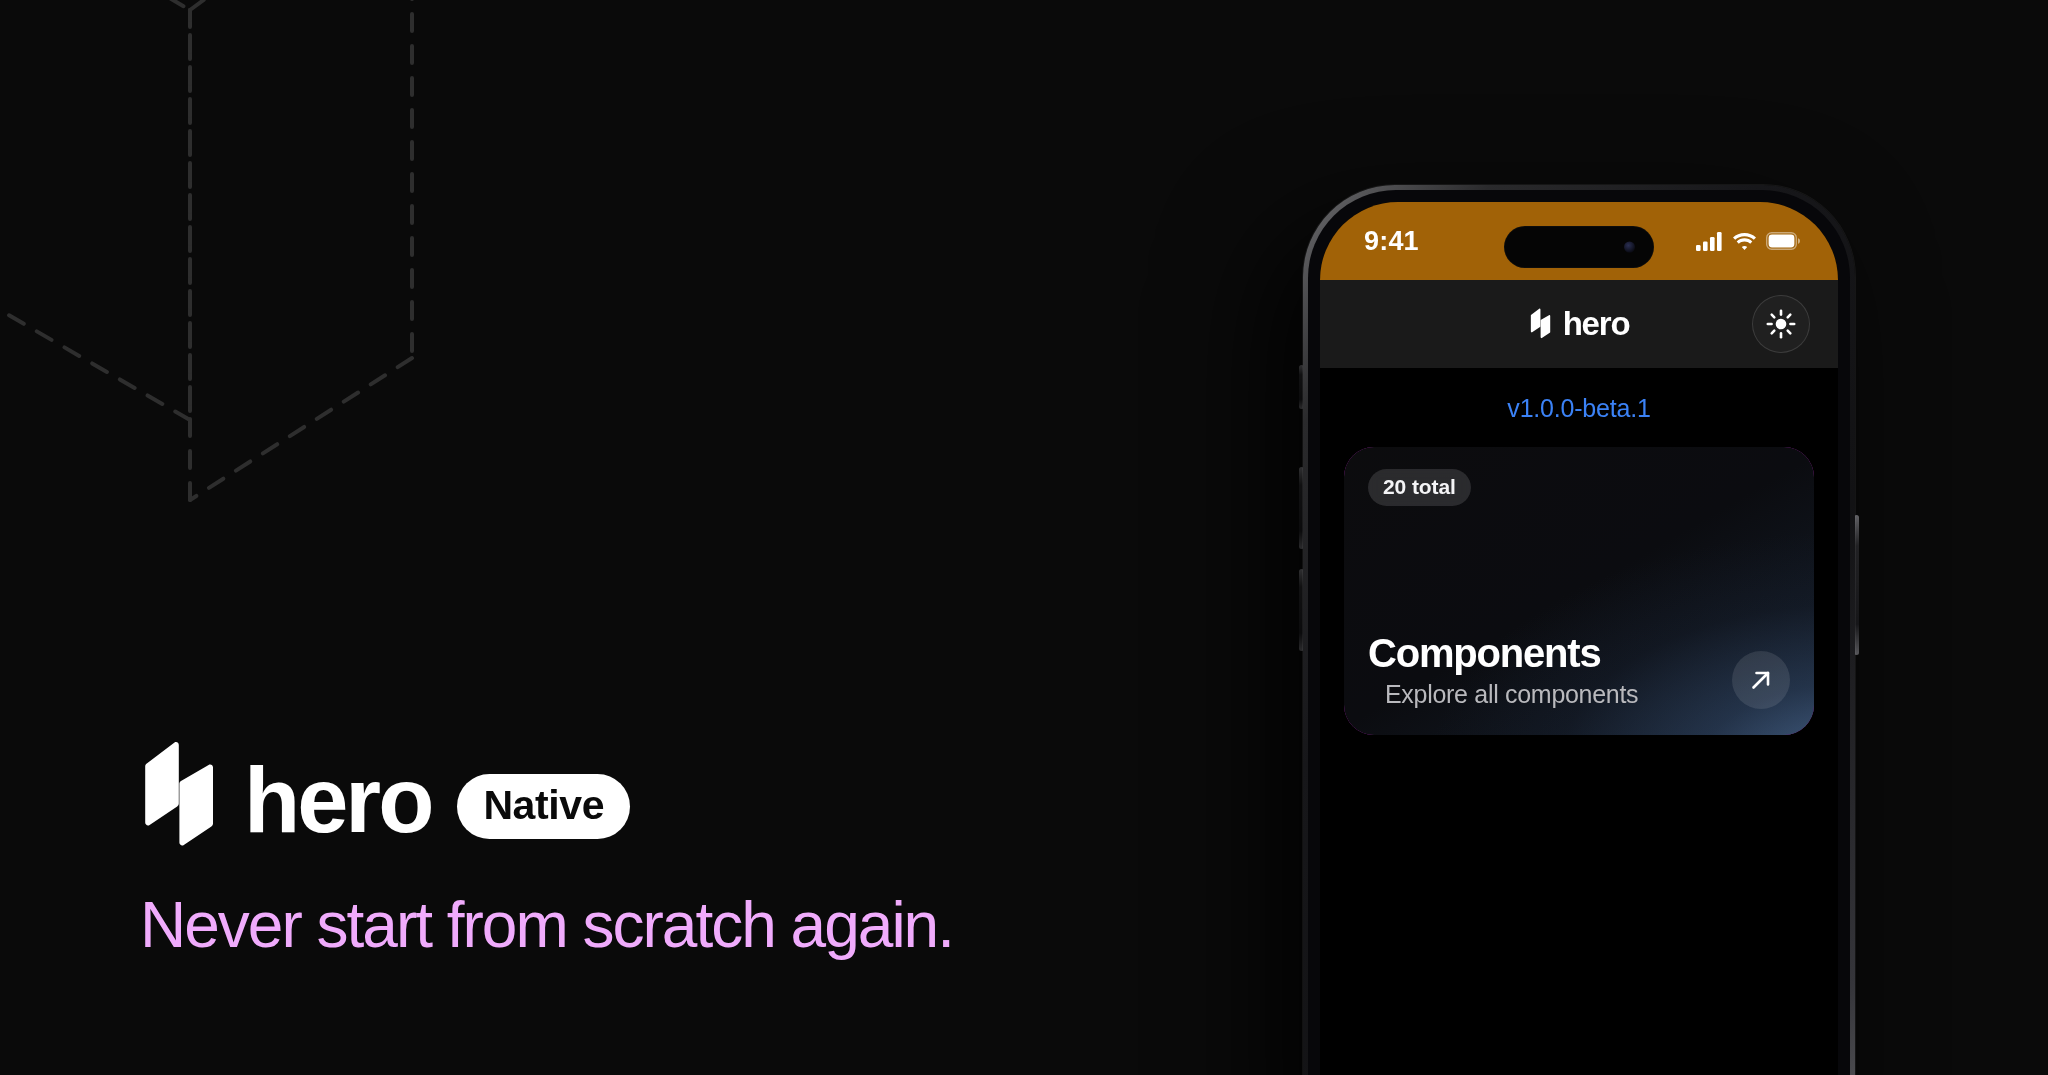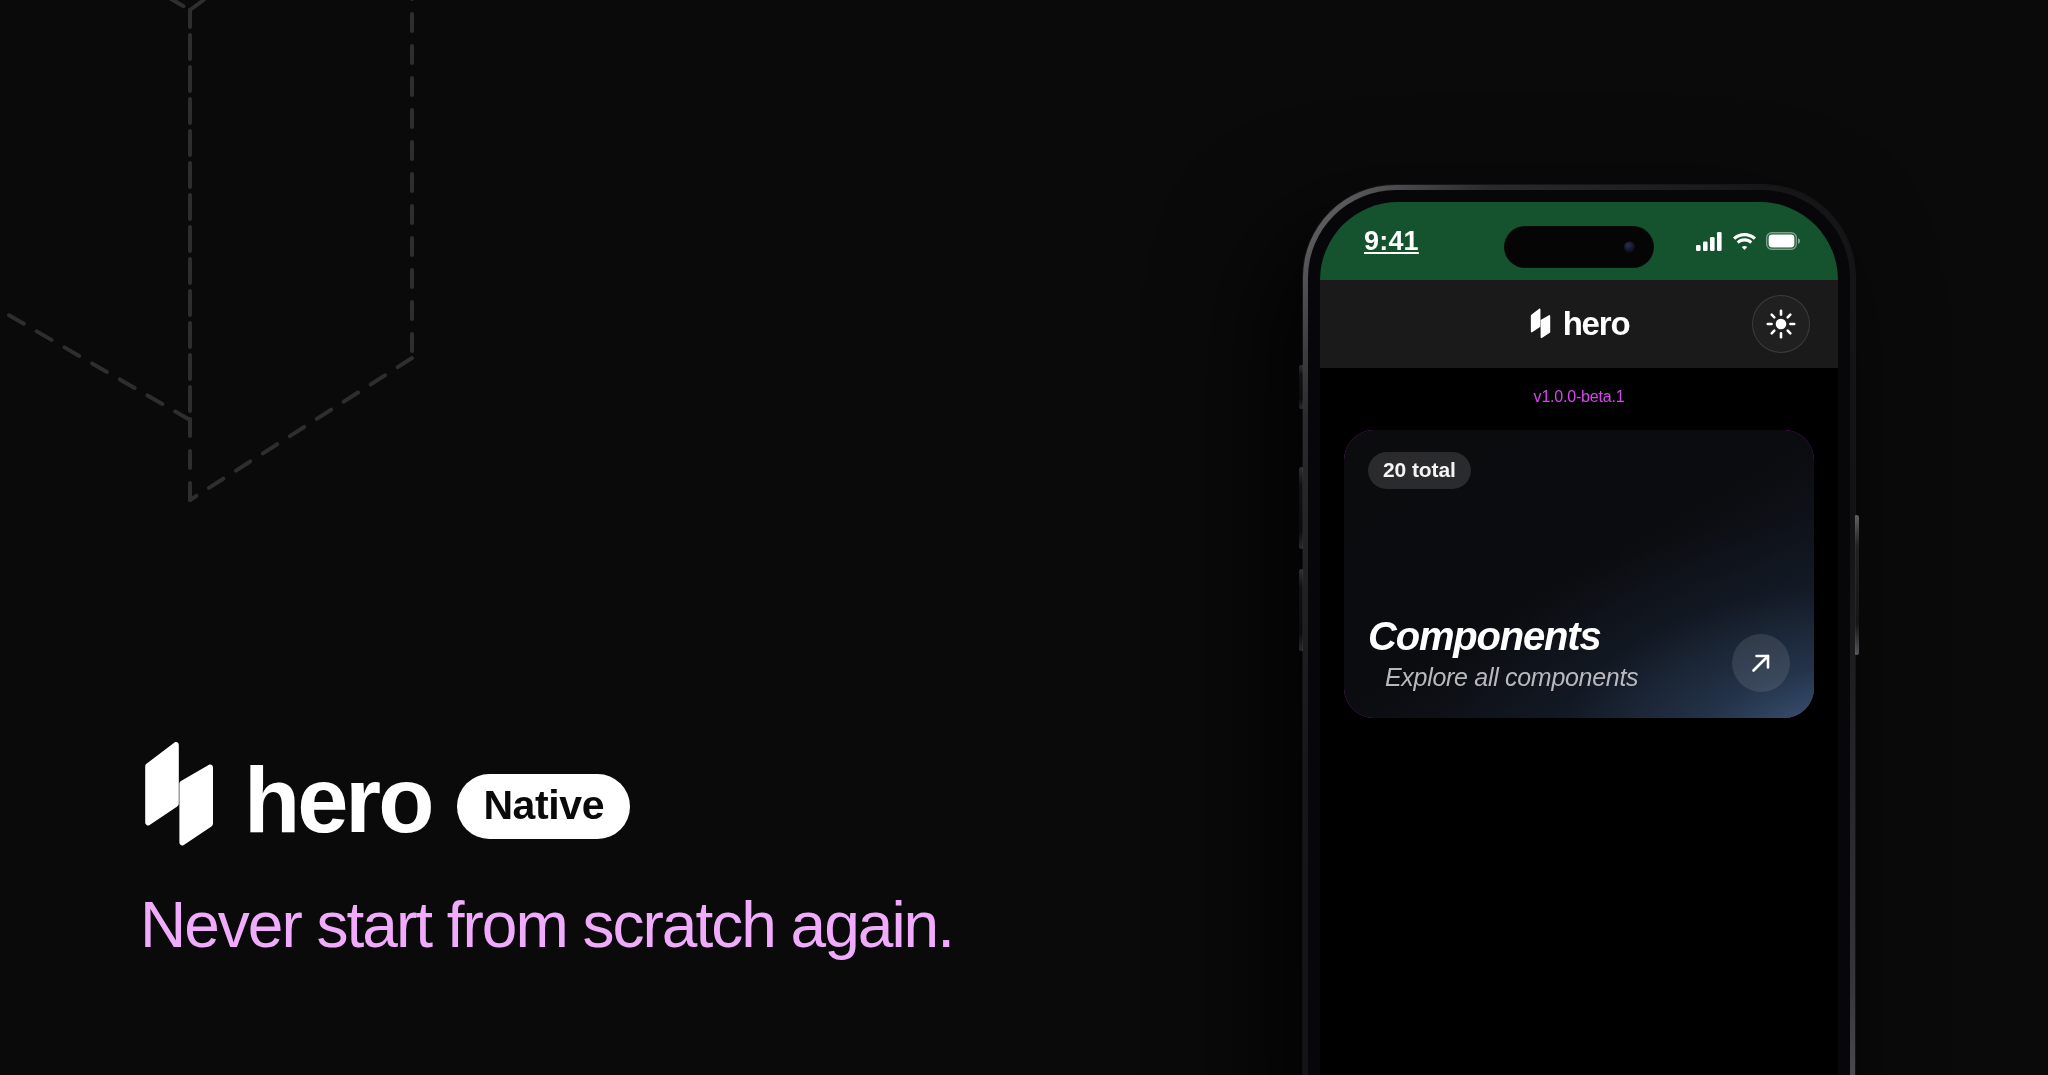--- a/index.html
+++ b/index.html
@@ -96,26 +96,25 @@
   .btn-right{ right:-4px; width:5px; }
   .mute  { top:180px;  height:44px; }
   .volup { top:282px;  height:82px; }
   .voldn { top:384px;  height:82px; }
   .power { top:330px;  height:140px; }
 
   
   .status-bar {
     position:relative;
     height:78px;
-    background:#14532d;
+    background:#a16207;
     display:flex;
     align-items:center;
     justify-content:space-between;
     padding:0 38px 0 44px;
-    text-decoration:underline;
   }
   .status-time {
     font-size:27px; font-weight:600; letter-spacing:0.2px;
   }
   .island {
     position:absolute;
     left:50%; transform:translateX(-50%);
     top:24px;
     width:150px; height:42px;
     border-radius:999px;
@@ -153,23 +152,23 @@
   }
 
   
   .content {
     background:#000;
     padding:0 24px;
     height:calc(100% - 166px);
   }
   .version {
     text-align:center;
-    font-size:16px;
-    color:#d946ef;
-    padding:20px 0 24px;
+    font-size:25px;
+    color:#3b82f6;
+    padding:26px 0 24px;
     letter-spacing:-0.2px;
   }
 
   .card {
     position:relative;
     height:288px;
     border-radius:30px;
     overflow:hidden;
     margin-bottom:27px;
     background:#a21caf;
@@ -197,21 +196,20 @@
     font-size:21px;
     font-weight:600;
     letter-spacing:-0.1px;
     color:#f4f4f6;
     backdrop-filter:blur(6px);
   }
   .card-text {
     position:absolute;
     left:24px; bottom:26px;
     right:110px;
-    font-style:italic;
   }
   .card-title {
     font-size:40px;
     font-weight:600;
     letter-spacing:-1.2px;
     line-height:1.1;
     color:#fff;
   }
   .card-sub {
     margin-top:5px;

